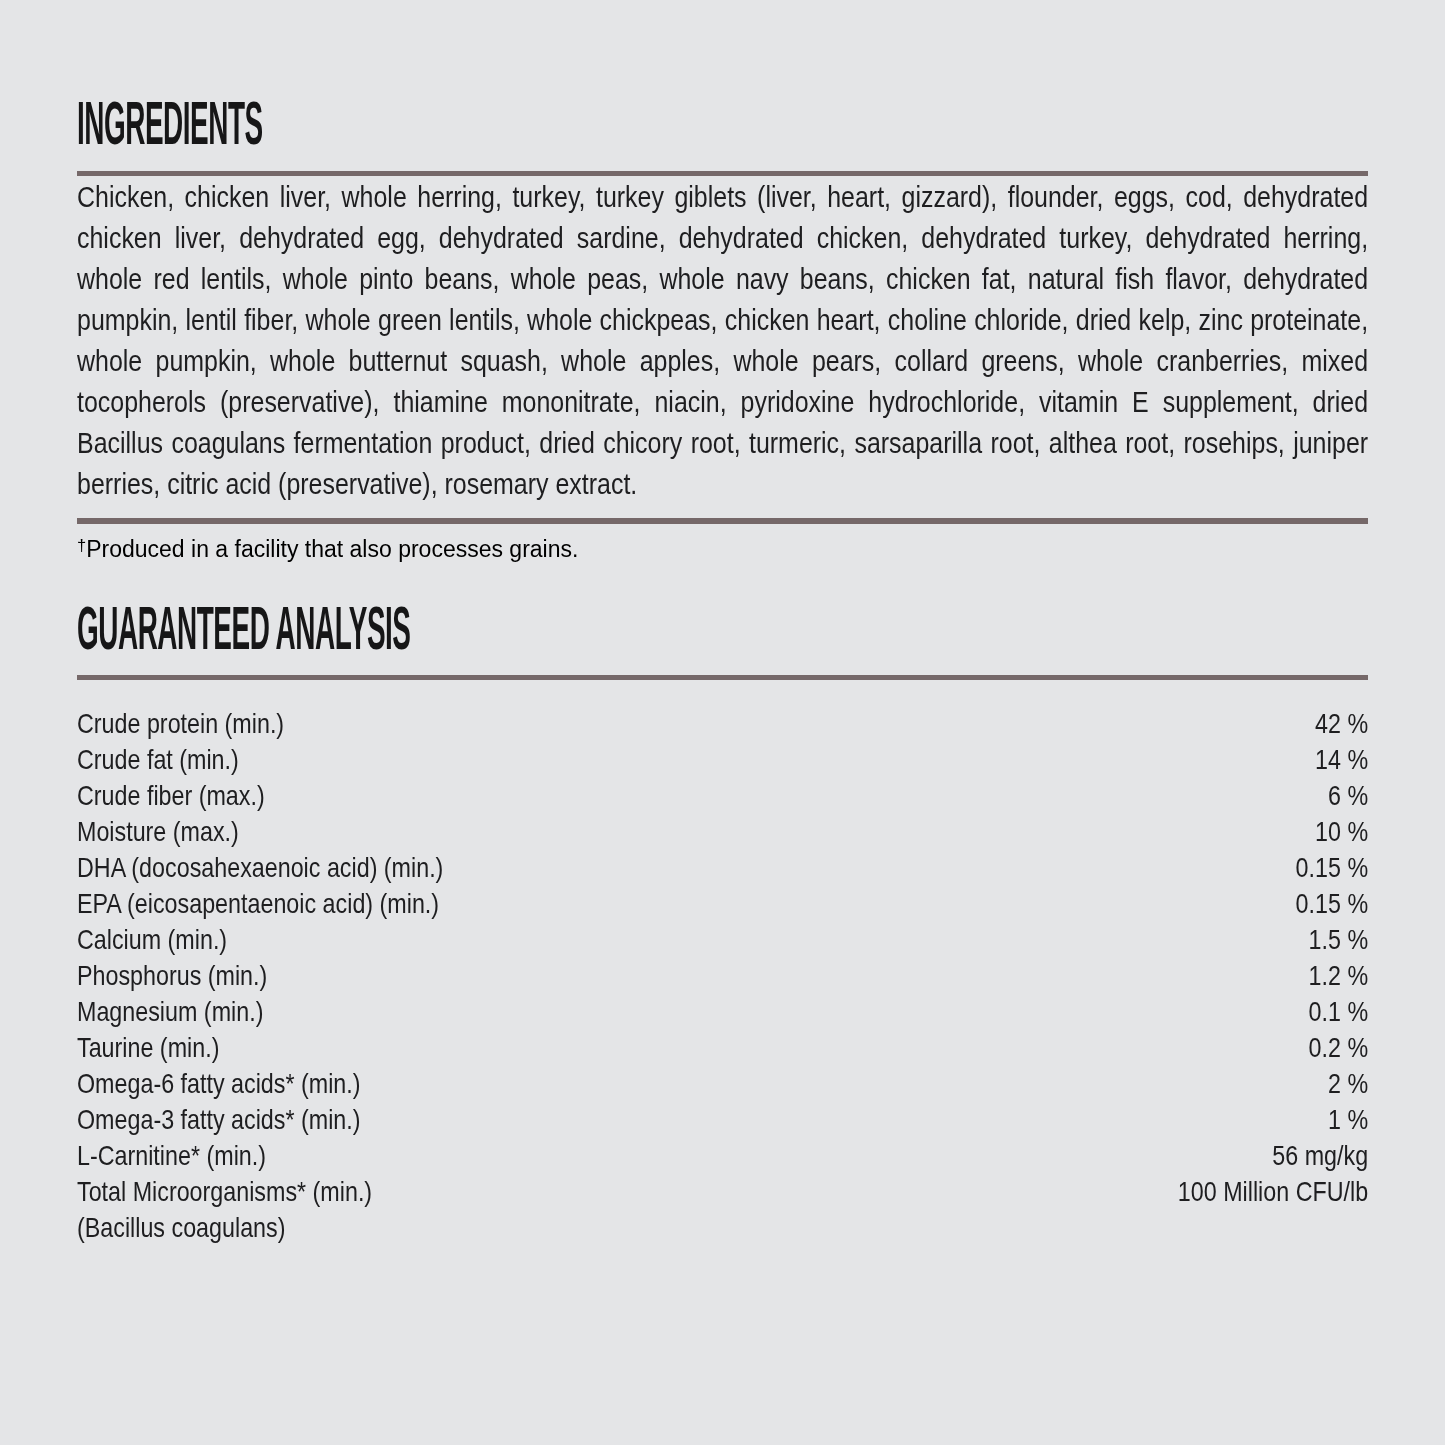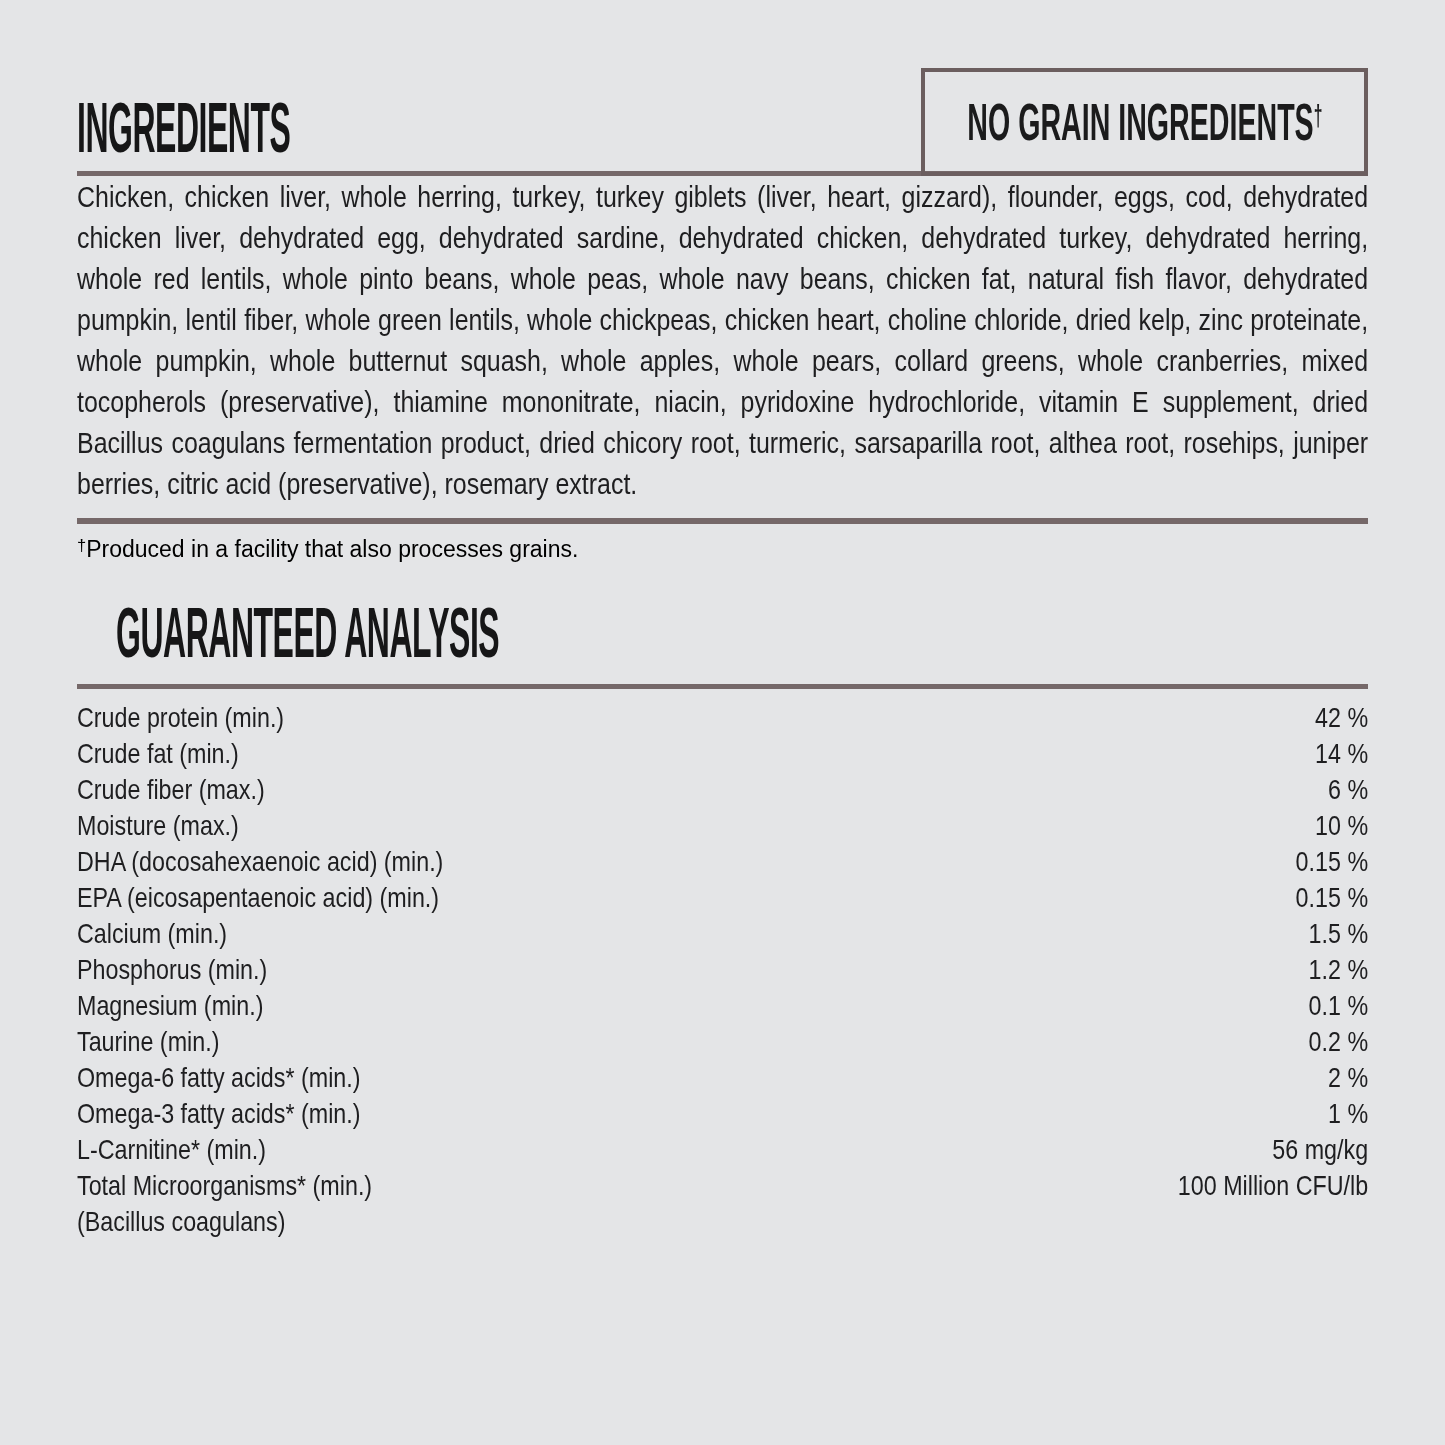--- a/index.html
+++ b/index.html
@@ -19,21 +19,21 @@
   
   .header-row {
     display: flex;
     justify-content: space-between;
     align-items: flex-start;
     padding-top: 68px;
     height: 108px;
   }
   .big-heading {
     margin: 0;
-    font-size: 71px;
+    font-size: 62px;
     line-height: 1;
     font-weight: bold;
     color: #161617;
   }
   .big-heading .cond {
     display: inline-block;
     transform: scaleX(0.45);
     transform-origin: left top;
     white-space: nowrap;
     letter-spacing: -1px;
@@ -88,45 +88,42 @@
 
   
   .footnote {
     margin-top: 12px;
     font-size: 23px;
     color: #000000;
   }
   .footnote sup { font-size: 0.72em; vertical-align: 6px; }
 
   
-  .h2-wrap { margin-top: 34px; margin-left: 39px; }
-  .analysis-wrap { margin-top: 11px; }
+  .h2-wrap { margin-top: 34px; }
+  .analysis-wrap { margin-top: 26px; }
   .ga-row {
     display: flex;
     justify-content: space-between;
     align-items: baseline;
     font-size: 28px;
     line-height: 36px;
     color: #1e1e20;
   }
   .ga-label { white-space: nowrap; }
   .ga-value { white-space: nowrap; text-align: right; }
 </style>
 </head>
 <body>
 
 <div class="page">
 
   <div class="header-row">
     <h1 class="big-heading h1-pad">
       <span class="cond">INGREDIENTS</span>
     </h1>
-    <div class="no-grain-box">
-      <span class="box-label"><span>NO GRAIN INGREDIENTS</span><sup>†</sup></span>
-    </div>
   </div>
 
   <div class="rule rule-1"></div>
 
   <div class="ingredients-body-wrap">
     <div class="scale-x">
       <p class="ingredients-body" style="margin:0">Chicken, chicken liver, whole herring, turkey, turkey giblets (liver, heart, gizzard), flounder, eggs, cod, dehydrated chicken liver, dehydrated egg, dehydrated sardine, dehydrated chicken, dehydrated turkey, dehydrated herring, whole red lentils, whole pinto beans, whole peas, whole navy beans, chicken fat, natural fish flavor, dehydrated pumpkin, lentil fiber, whole green lentils, whole chickpeas, chicken heart, choline chloride, dried kelp, zinc proteinate, whole pumpkin, whole butternut squash, whole apples, whole pears, collard greens, whole cranberries, mixed tocopherols (preservative), thiamine mononitrate, niacin, pyridoxine hydrochloride, vitamin E supplement, dried Bacillus coagulans fermentation product, dried chicory root, turmeric, sarsaparilla root, althea root, rosehips, juniper berries, citric acid (preservative), rosemary extract.</p>
     </div>
   </div>
 

